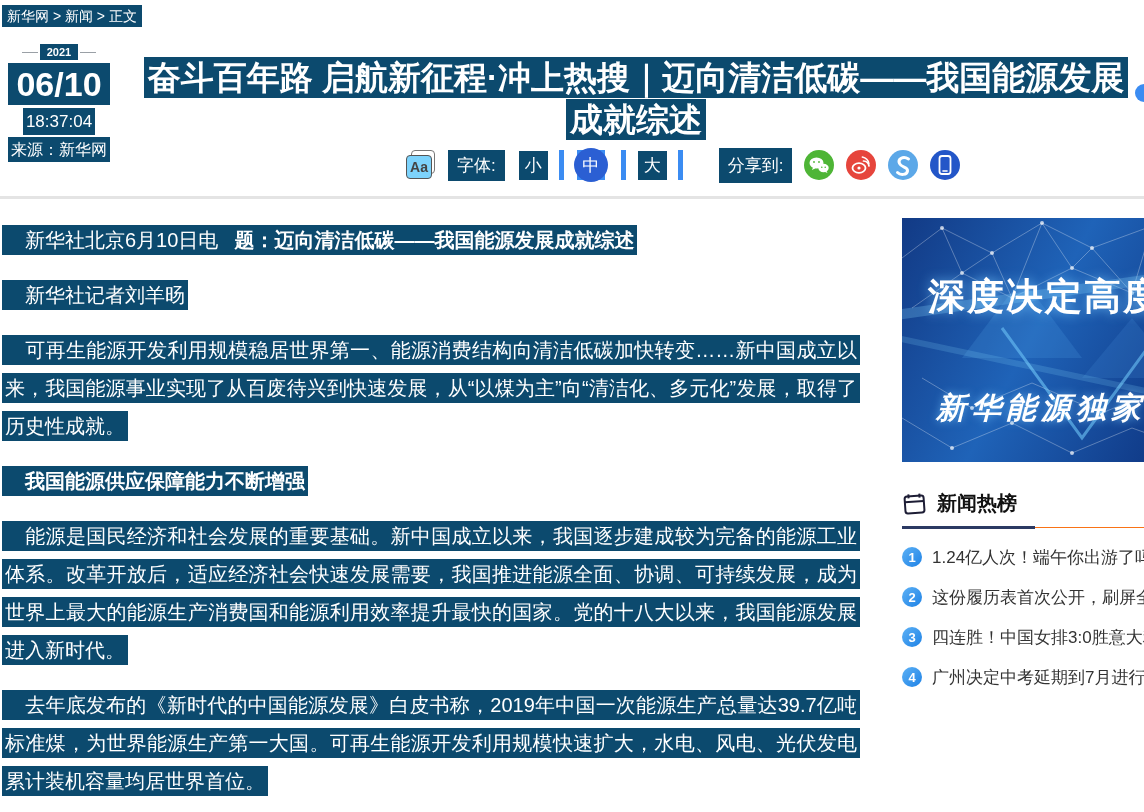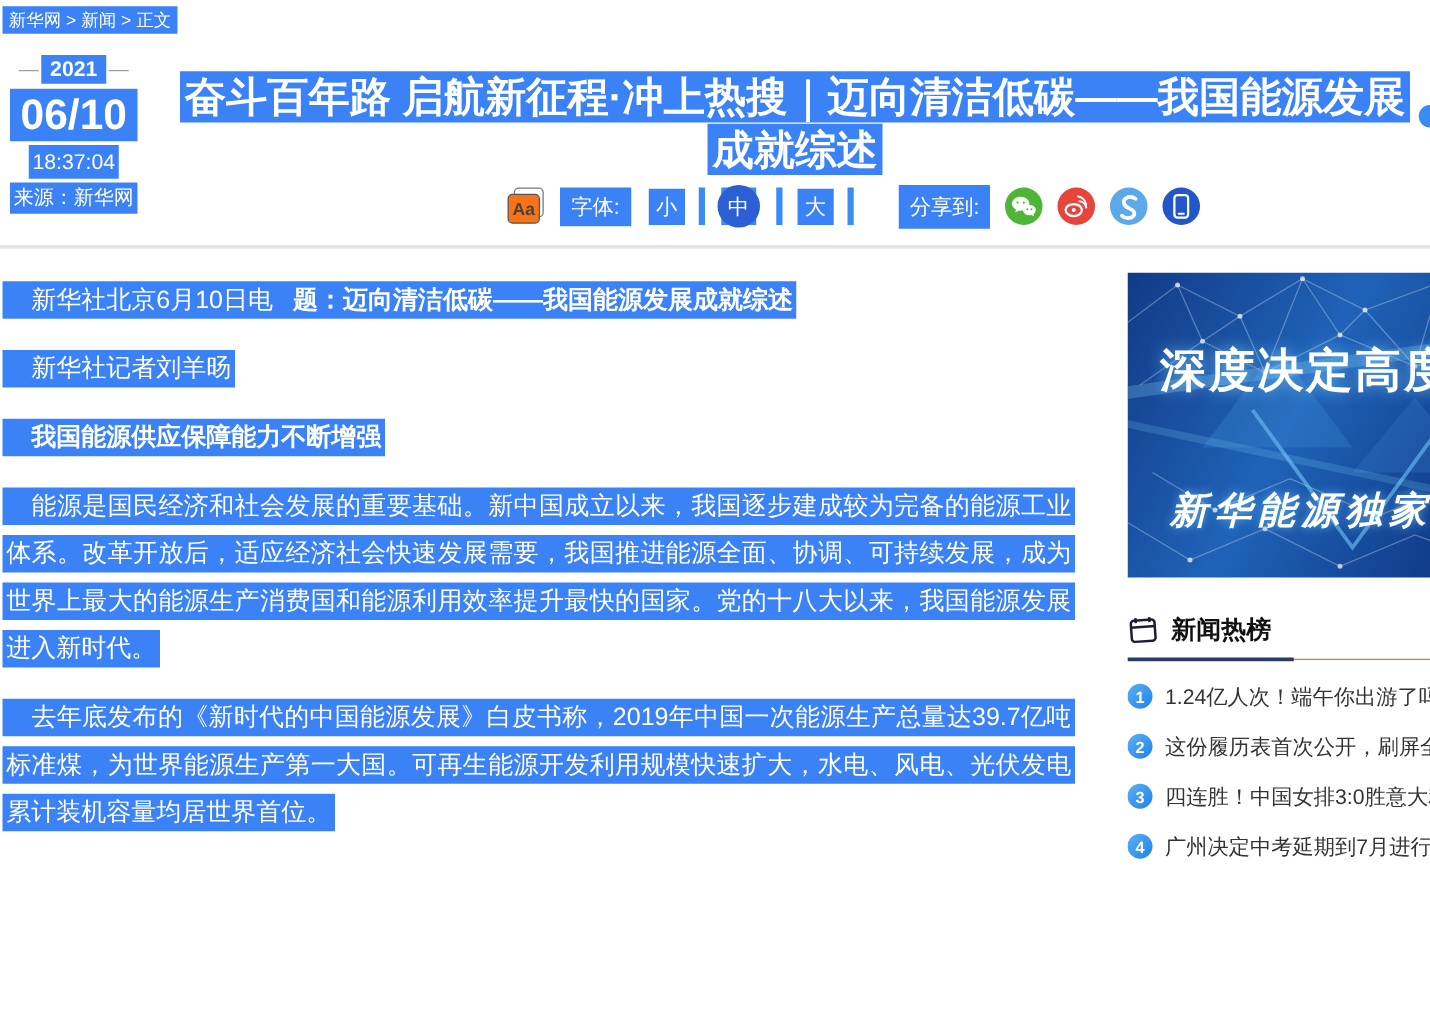--- a/index.html
+++ b/index.html
@@ -1,50 +1,50 @@
 <!DOCTYPE html>
 <html><head>
 <meta charset="utf-8">
 <style>
   * { margin:0; padding:0; box-sizing:border-box; }
   html,body { width:1144px; height:812px; background:#fff; overflow:hidden;
     font-family:"Liberation Sans", sans-serif; }
   .abs { position:absolute; }
 
   
-  .hl { background:#3b82f6; color:#fff; padding:4px 3px;
+  .hl { background:#0c4a6e; color:#fff; padding:4px 3px;
         -webkit-box-decoration-break:clone; box-decoration-break:clone; }
 
   
   #breadcrumb { left:2px; top:8px; font-size:14px; }
   #breadcrumb .hl { padding:3px 5px; }
 
   
   #date-block { left:0; top:46px; width:118px; text-align:center; }
   .year-row { display:flex; align-items:center; justify-content:center; }
   .year-dash { width:16px; height:1px; background:#9aa0a6; }
-  .year-box { font-size:17px; font-weight:bold; margin:0 2px; }
+  .year-box { font-size:11px; font-weight:bold; margin:0 2px; }
   .year-box .hl { padding:2px 7px; }
   .date-big { margin-top:7px; font-size:34px; font-weight:bold; }
   .date-big .hl { padding:2px 8px; }
   .time-row { margin-top:8px; font-size:17px; }
   .src-row { margin-top:8px; font-size:16px; }
 
   
   #title { left:130px; top:57px; width:1012px; text-align:center;
     font-size:33px; font-weight:bold; line-height:42px; }
   #title .hl { padding:2px 4px; }
 
   
   #toolbar { left:406px; top:146px; height:38px; display:flex; align-items:center; font-size:17px; }
   .aa-icon { position:relative; width:32px; height:30px; margin-right:10px; }
   .aa-back { position:absolute; left:5px; top:0; width:24px; height:24px;
     border:1.5px solid #777; border-radius:4px; background:#fff; }
   .aa-front { position:absolute; left:0; top:5px; width:26px; height:24px;
-    border:1.5px solid #555; border-radius:4px; background:#f97316;
+    border:1.5px solid #555; border-radius:4px; background:#7dd3fc;
     font-size:14px; font-weight:bold; color:#444; display:flex; align-items:center; justify-content:center; }
   .tb-label .hl { padding:6px 9px; }
   .size-btn { margin-left:14px; }
   .size-btn .hl { padding:5px 6px; }
   .tb-sep { width:5px; height:30px; background:#3b8cf2; margin-left:11px; }
   .size-mid { position:relative; width:38px; height:38px; margin-left:8px; }
   .size-mid .sq { position:absolute; left:5px; top:4px; width:28px; height:30px; background:#3b8cf2; }
   .size-mid .circ { position:absolute; left:2px; top:2px; width:34px; height:34px;
     border-radius:50%; background:#2b5fd3; color:#fff; font-size:17px;
     display:flex; align-items:center; justify-content:center; }
@@ -163,20 +163,21 @@
   </span>
 </div>
 
 <div id="divider" class="abs"></div>
 
 <div id="edge-widget" class="abs"></div>
 
 <div id="article" class="abs">
   <p><span class="hl"><span>　新华社北京6月10日电</span><span class="bold lead-gap">题：迈向清洁低碳——我国能源发展成就综述</span></span></p>
   <p><span class="hl">　新华社记者刘羊旸</span></p>
+  <p><span class="hl">　可再生能源开发利用规模稳居世界第一、能源消费结构向清洁低碳加快转变……新中国成立以来，我国能源事业实现了从百废待兴到快速发展，从“以煤为主”向“清洁化、多元化”发展，取得了历史性成就。</span></p>
   <p class="bold"><span class="hl">　我国能源供应保障能力不断增强</span></p>
   <p><span class="hl">　能源是国民经济和社会发展的重要基础。新中国成立以来，我国逐步建成较为完备的能源工业体系。改革开放后，适应经济社会快速发展需要，我国推进能源全面、协调、可持续发展，成为世界上最大的能源生产消费国和能源利用效率提升最快的国家。党的十八大以来，我国能源发展进入新时代。</span></p>
   <p><span class="hl">　去年底发布的《新时代的中国能源发展》白皮书称，2019年中国一次能源生产总量达39.7亿吨标准煤，为世界能源生产第一大国。可再生能源开发利用规模快速扩大，水电、风电、光伏发电累计装机容量均居世界首位。</span></p>
 </div>
 
 <div id="sidebar" class="abs">
   <div class="sidebar-inner">
     <div class="banner">
       <svg width="300" height="244" viewBox="0 0 300 244">
         <g stroke="rgba(255,255,255,0.30)" stroke-width="1" fill="none">

